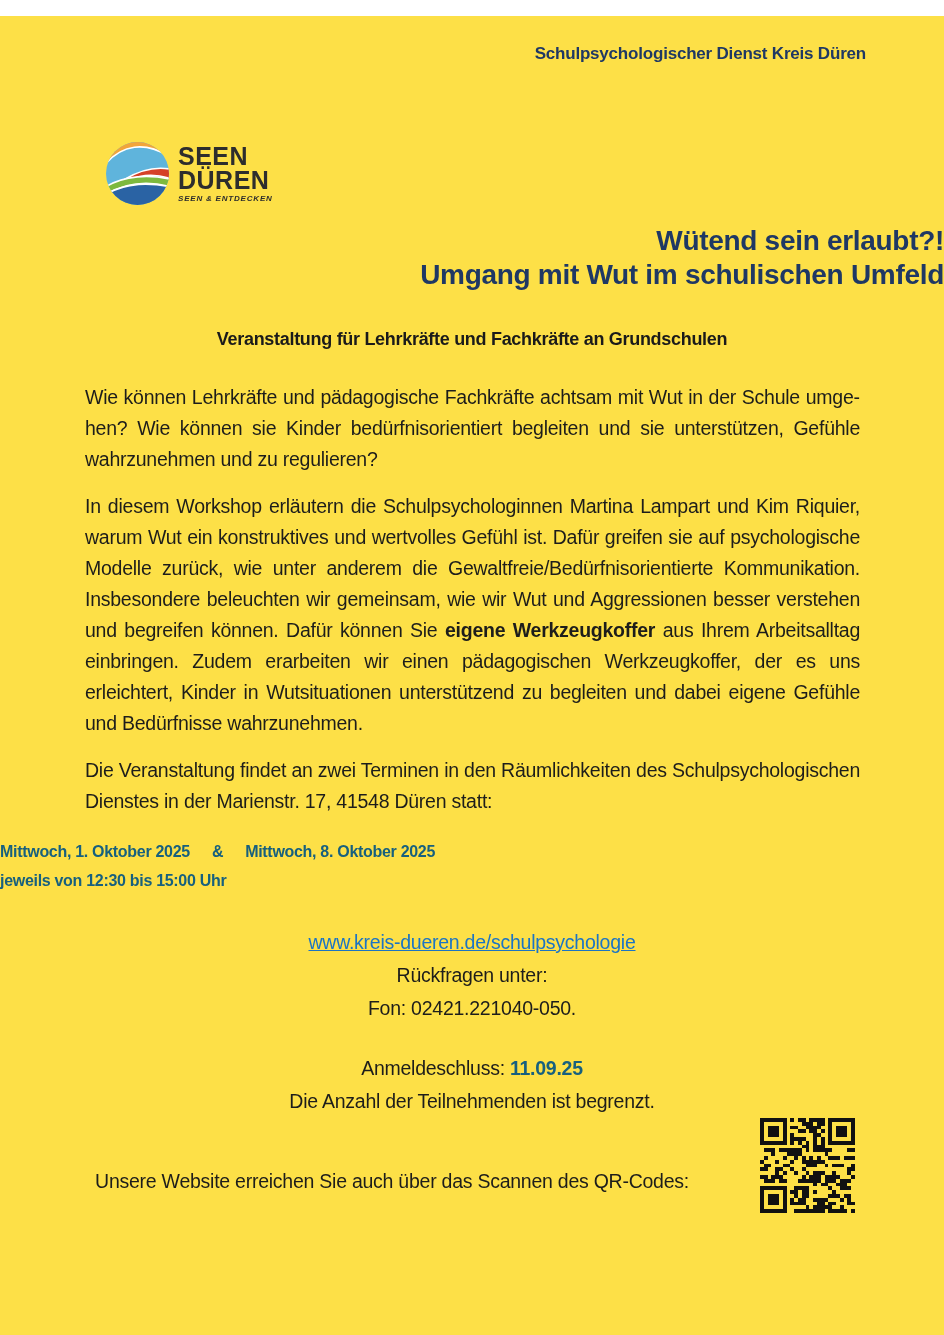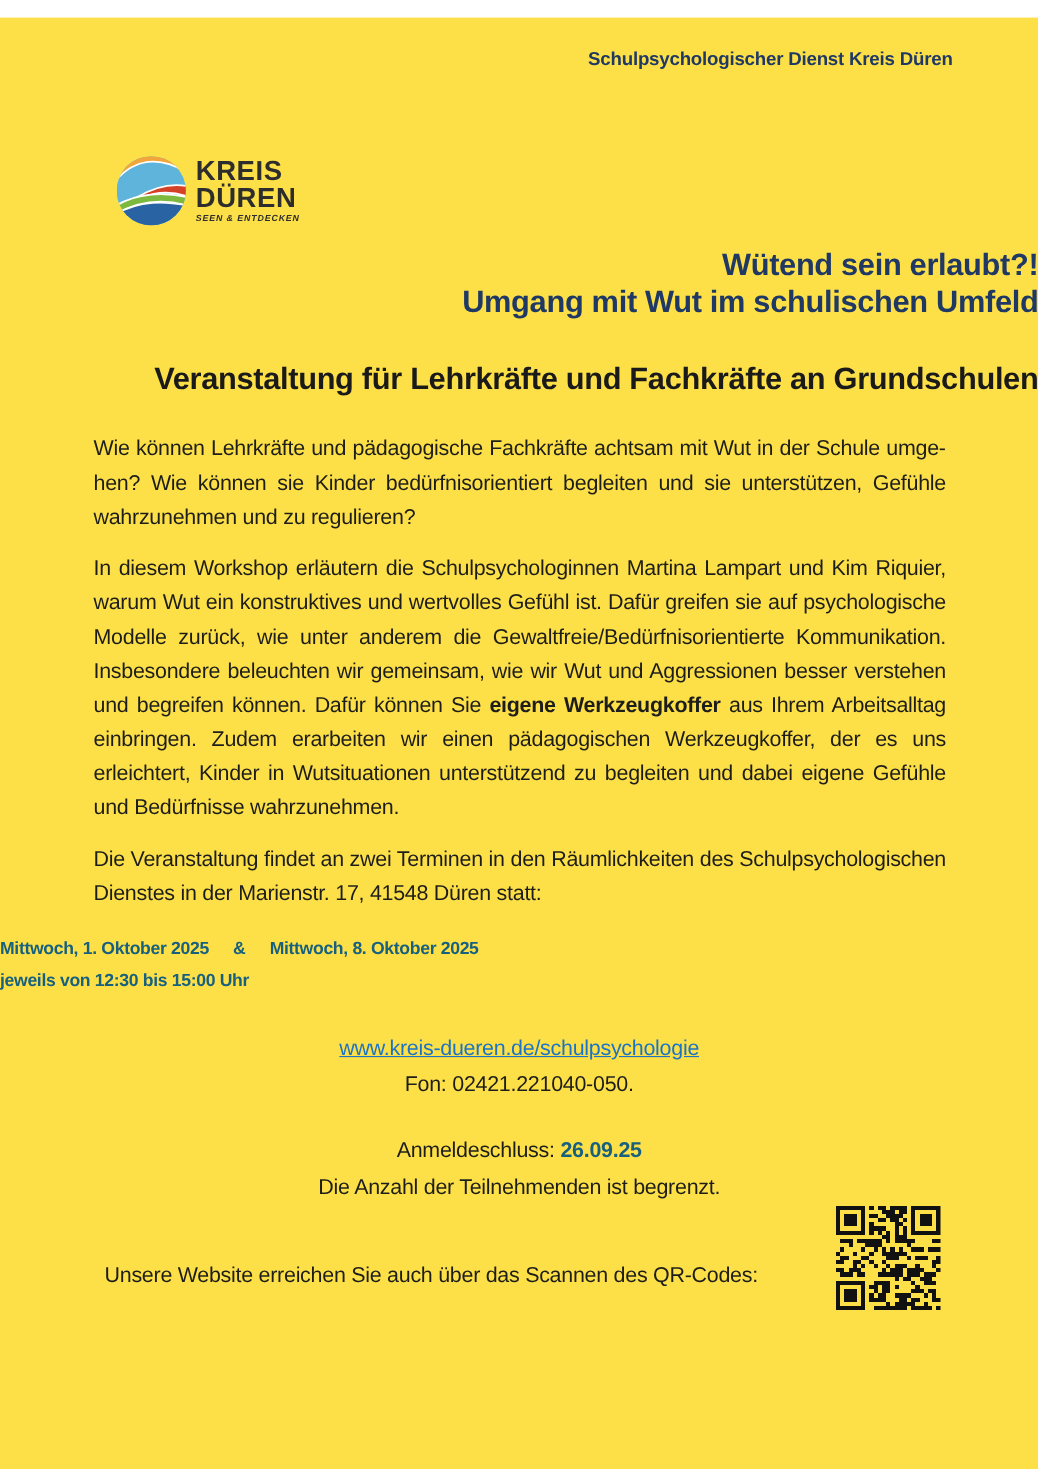--- a/index.html
+++ b/index.html
@@ -50,22 +50,22 @@
     margin-top: 8px;
     text-align: right;
     color: #1f3864;
     font-weight: 700;
     font-size: 28px;
     line-height: 34px;
     letter-spacing: -0.3px;
   }
   .subtitle {
     margin-top: 37px;
-    text-align: right;
-    font-size: 28px;
+    text-align: center;
+    font-size: 18px;
     font-weight: 700;
     color: #1a1a1a;
     letter-spacing: -0.3px;
   }
   .content {
     margin: 32px 84px 0 85px;
     font-size: 19.5px;
     line-height: 31px;
     letter-spacing: -0.25px;
     text-align: justify;
@@ -134,21 +134,21 @@
         <g clip-path="url(#lc)">
           <rect width="100" height="100" fill="#5fb4dc"></rect>
           <path d="M-2,36 C25,4 62,-2 102,24 L102,-2 L-2,-2 Z" fill="#f2a53a" stroke="#ffffff" stroke-width="2.5"></path>
           <path d="M30,59 C55,44 80,39 102,43 L102,58 C78,50 55,52 37,60 Z" fill="#d54127" stroke="#ffffff" stroke-width="2.5"></path>
           <path d="M-2,72 C30,52 70,52 102,59 L102,71 C66,61 30,65 -2,84 Z" fill="#7db93e" stroke="#ffffff" stroke-width="2.5"></path>
           <path d="M-2,84 C34,63 70,65 102,71 L102,102 L-2,102 Z" fill="#2a63a4" stroke="#ffffff" stroke-width="2.5"></path>
         </g>
       </svg>
     </span>
     <span class="logo-textblock">
-      <span class="logo-word">KREIS</span>
+      <span class="logo-word">SEEN</span>
       <span class="logo-word">DÜREN</span>
       <span class="logo-tagline">SEEN &amp; ENTDECKEN</span>
     </span>
   </div>
 
   <div class="title-block">
     <div>Wütend sein erlaubt?!</div>
     <div>Umgang mit Wut im schulischen Umfeld</div>
   </div>
 
@@ -167,25 +167,26 @@
     <div>
       <span>Mittwoch, 1. Oktober 2025</span><span class="dates-sep">&amp;</span><span>Mittwoch, 8. Oktober 2025</span>
     </div>
     <div class="time-line">jeweils von 12:30 bis 15:00 Uhr</div>
   </div>
 
   <div class="reg-block">
     <div>
       <a class="homepage-link">www.kreis-dueren.de/schulpsychologie</a>
     </div>
+    <div>Rückfragen unter:</div>
     <div>Fon: 02421.221040-050.</div>
   </div>
 
   <div class="deadline-block">
-    <div><span>Anmeldeschluss: </span><span class="deadline-date">26.09.25</span></div>
+    <div><span>Anmeldeschluss: </span><span class="deadline-date">11.09.25</span></div>
     <div>Die Anzahl der Teilnehmenden ist begrenzt.</div>
   </div>
 
   <div class="footer-block">
     <span class="qr-code"><svg viewBox="0 0 25 25" width="95" height="95" shape-rendering="crispEdges" fill="#111111">
           <rect x="0" y="0" width="1" height="1"></rect>
           <rect x="1" y="0" width="1" height="1"></rect>
           <rect x="2" y="0" width="1" height="1"></rect>
           <rect x="3" y="0" width="1" height="1"></rect>
           <rect x="4" y="0" width="1" height="1"></rect>

